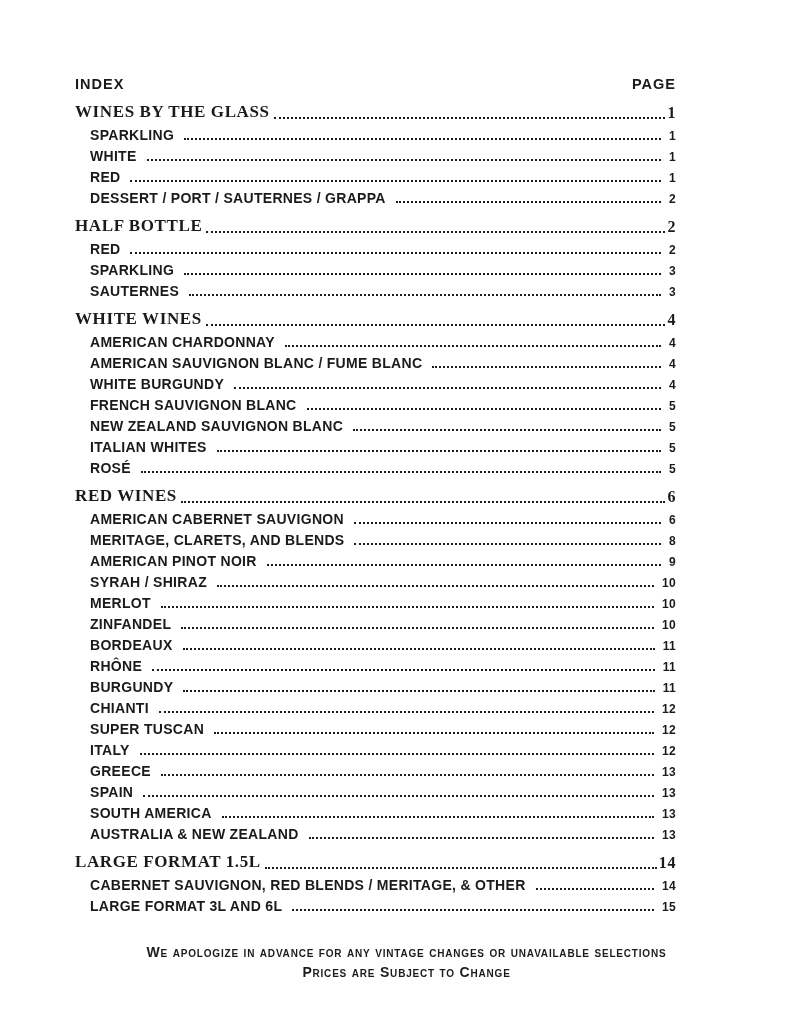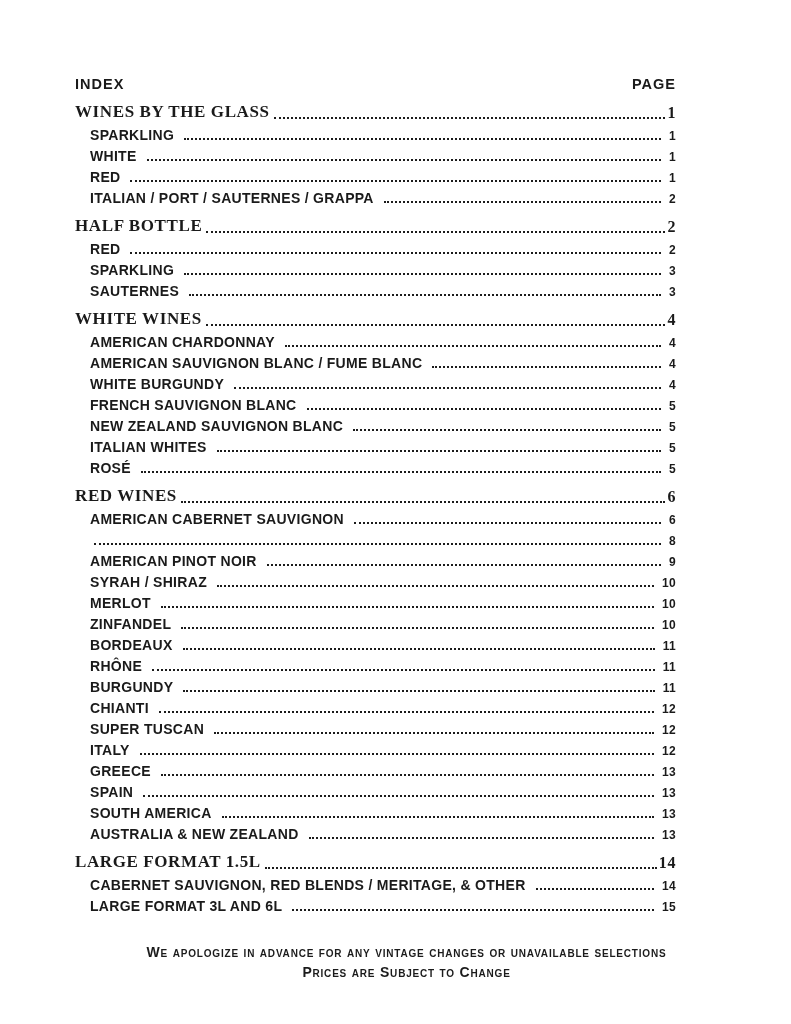--- a/index.html
+++ b/index.html
@@ -88,21 +88,21 @@
           <span class="label">WHITE</span>
           <span class="leader"></span>
           <span class="pagenum">1</span>
         </div>
         <div class="row item-row">
           <span class="label">RED</span>
           <span class="leader"></span>
           <span class="pagenum">1</span>
         </div>
         <div class="row item-row">
-          <span class="label">ITALIAN / PORT / SAUTERNES / GRAPPA</span>
+          <span class="label">DESSERT / PORT / SAUTERNES / GRAPPA</span>
           <span class="leader"></span>
           <span class="pagenum">2</span>
         </div>
       </section>
       <section class="toc-section">
         <div class="row section-row">
           <span class="label">HALF BOTTLE</span>
           <span class="leader"></span>
           <span class="pagenum">2</span>
         </div>
@@ -169,20 +169,21 @@
           <span class="label">RED WINES</span>
           <span class="leader"></span>
           <span class="pagenum">6</span>
         </div>
         <div class="row item-row">
           <span class="label">AMERICAN CABERNET SAUVIGNON</span>
           <span class="leader"></span>
           <span class="pagenum">6</span>
         </div>
         <div class="row item-row">
+          <span class="label">MERITAGE, CLARETS, AND BLENDS</span>
           <span class="leader"></span>
           <span class="pagenum">8</span>
         </div>
         <div class="row item-row">
           <span class="label">AMERICAN PINOT NOIR</span>
           <span class="leader"></span>
           <span class="pagenum">9</span>
         </div>
         <div class="row item-row">
           <span class="label">SYRAH / SHIRAZ</span>

